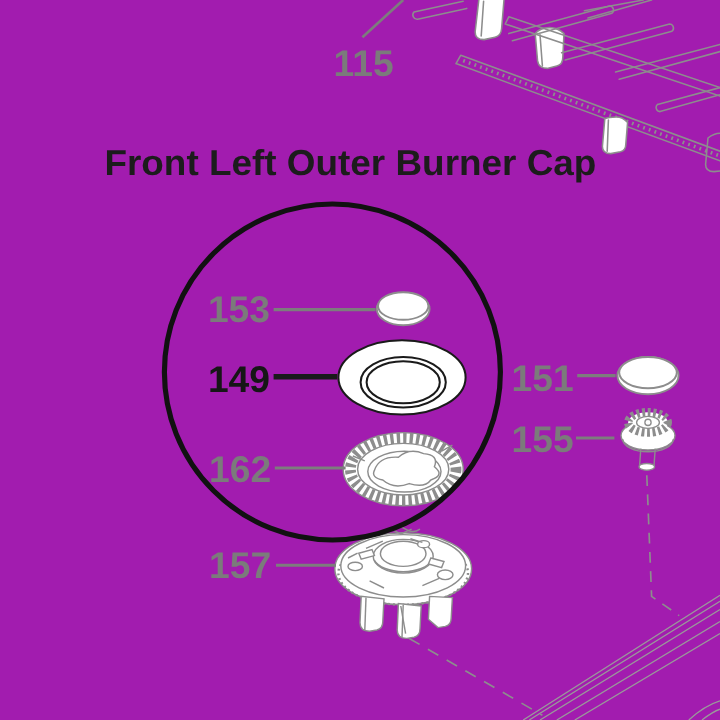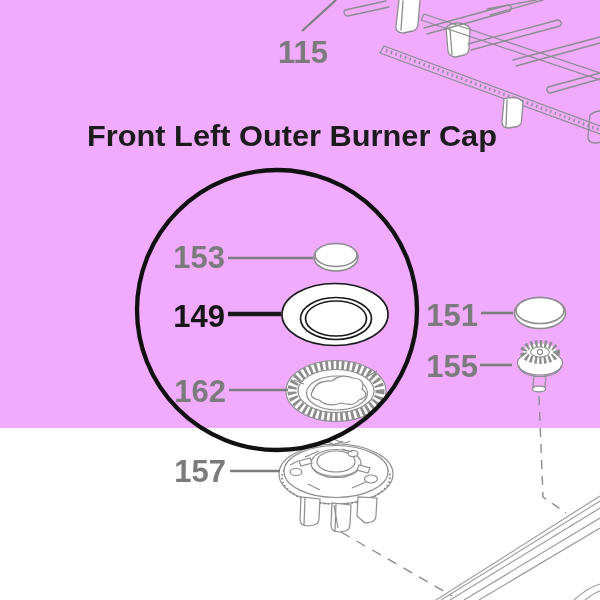--- a/index.html
+++ b/index.html
@@ -7,22 +7,22 @@
     padding: 0;
     background: #ffffff;
     width: 600px;
     height: 600px;
     overflow: hidden;
     font-family: "Liberation Sans", "DejaVu Sans", sans-serif;
   }
   #stage {
     position: relative;
     width: 600px;
-    height: 428px;
-    background: #f0abfc;
+    height: 600px;
+    background: #a21caf;
   }
   svg { display: block; }
   text.part-label {
     font-family: "Liberation Sans", "DejaVu Sans", sans-serif;
     font-weight: 700;
     font-size: 31px;
   }
   text.diagram-title {
     font-family: "Liberation Sans", "DejaVu Sans", sans-serif;
     font-weight: 700;

